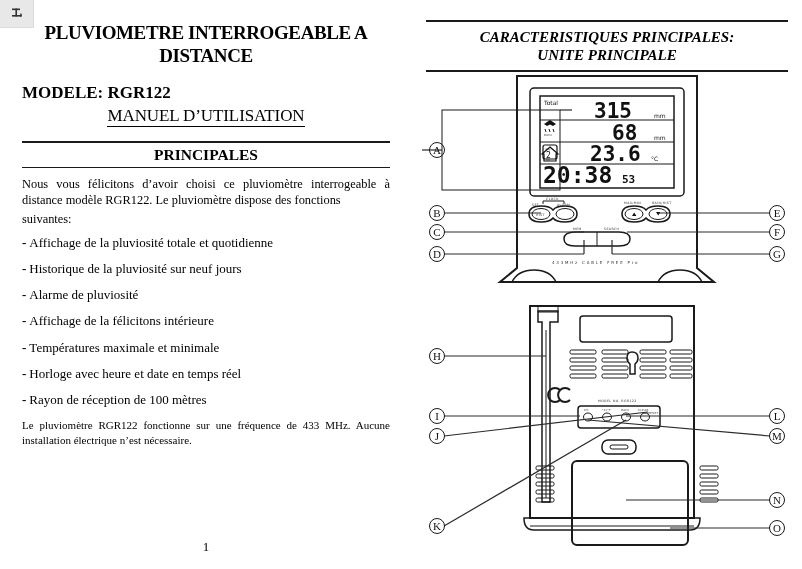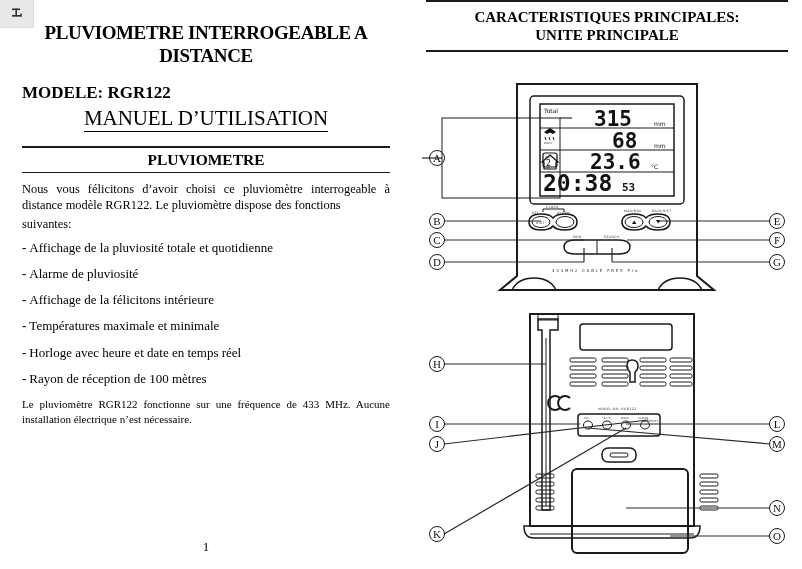--- a/index.html
+++ b/index.html
@@ -31,21 +31,21 @@
     font-size:19px; font-weight:bold; text-align:center;
     letter-spacing:-0.4px; line-height:1.22; margin:0;
     padding-top:21px;
   }
   .doc-title .l2 { display:block; }
   .model-line {
     font-size:17px; font-weight:bold; margin:0;
     padding-top:16px; letter-spacing:0px;
   }
   .manual-line {
-    font-size:21px; text-align:center; margin:0; padding-top:3px;
+    font-size:17px; text-align:center; margin:0; padding-top:3px;
     letter-spacing:-0.1px;
   }
   .manual-line span { border-bottom:1.4px solid #000; padding-bottom:1px; }
 
   .section-head-wrap { margin-top:15px; }
   .rule { height:1.4px; background:#1a1a1a; width:100%; }
   .section-head {
     font-size:15.5px; font-weight:bold; text-align:center;
     padding:3px 0 3px; margin:0;
   }
@@ -64,21 +64,21 @@
   ul.feature-list li .dash { font-weight:bold; margin-right:3px; }
 
   .closing { font-size:11px; line-height:1.33; margin:9px 0 0 0; text-align:justify; }
 
   
   .rt-rule { height:1.6px; background:#1a1a1a; margin:0 14px; }
   .rt-head {
     font-size:15px; font-weight:bold; text-align:center; line-height:1.25;
     padding:6px 8px 5px;
   }
-  #diagram { position:absolute; left:0; top:76px; width:390px; height:490px; }
+  #diagram { position:absolute; left:0; top:68px; width:390px; height:490px; }
   #diagram svg { display:block; }
 
   
   #page-number {
     position:absolute; left:0; right:0; bottom:14px;
     text-align:center; font-size:13px;
     width:412px;
   }
 </style>
 </head>
@@ -100,43 +100,44 @@
     <h1 class="doc-title">
       <span>PLUVIOMETRE INTERROGEABLE A</span>
       <span class="l2">DISTANCE</span>
     </h1>
 
     <p class="model-line">MODELE: RGR122</p>
     <p class="manual-line"><span>MANUEL D’UTILISATION</span></p>
 
     <div class="section-head-wrap">
       <div class="rule"></div>
-      <h2 class="section-head">PLUVIOMETRE</h2>
+      <h2 class="section-head">PRINCIPALES</h2>
       <div class="rule"></div>
     </div>
 
     <p class="para">Nous vous félicitons d’avoir choisi ce pluviomètre interrogeable à distance modèle RGR122. Le pluviomètre dispose des fonctions</p>
     <p class="sub">suivantes:</p>
 
     <ul class="feature-list">
       <li><span class="dash">-</span><span>Affichage de la pluviosité totale et quotidienne</span></li>
+      <li><span class="dash">-</span><span>Historique de la pluviosité sur neuf jours</span></li>
       <li><span class="dash">-</span><span>Alarme de pluviosité</span></li>
       <li><span class="dash">-</span><span>Affichage de la félicitons intérieure</span></li>
       <li><span class="dash">-</span><span>Températures maximale et minimale</span></li>
       <li><span class="dash">-</span><span>Horloge avec heure et date en temps réel</span></li>
       <li><span class="dash">-</span><span>Rayon de réception de 100 mètres</span></li>
     </ul>
 
     <p class="closing">Le pluviomètre RGR122 fonctionne sur une fréquence de 433 MHz. Aucune installation électrique n’est nécessaire.</p>
 
     <div id="page-number">1</div>
   </div>
 
   <div id="col-right">
-    <div style="">
+    <div style="padding-top:20px;font-style:italic;">
       <div class="rt-rule"></div>
       <div class="rt-head">
         <div>CARACTERISTIQUES PRINCIPALES:</div>
         <div>UNITE PRINCIPALE</div>
       </div>
       <div class="rt-rule"></div>
     </div>
 
     <div id="diagram">
       <svg width="390" height="490" viewBox="0 0 390 490">

